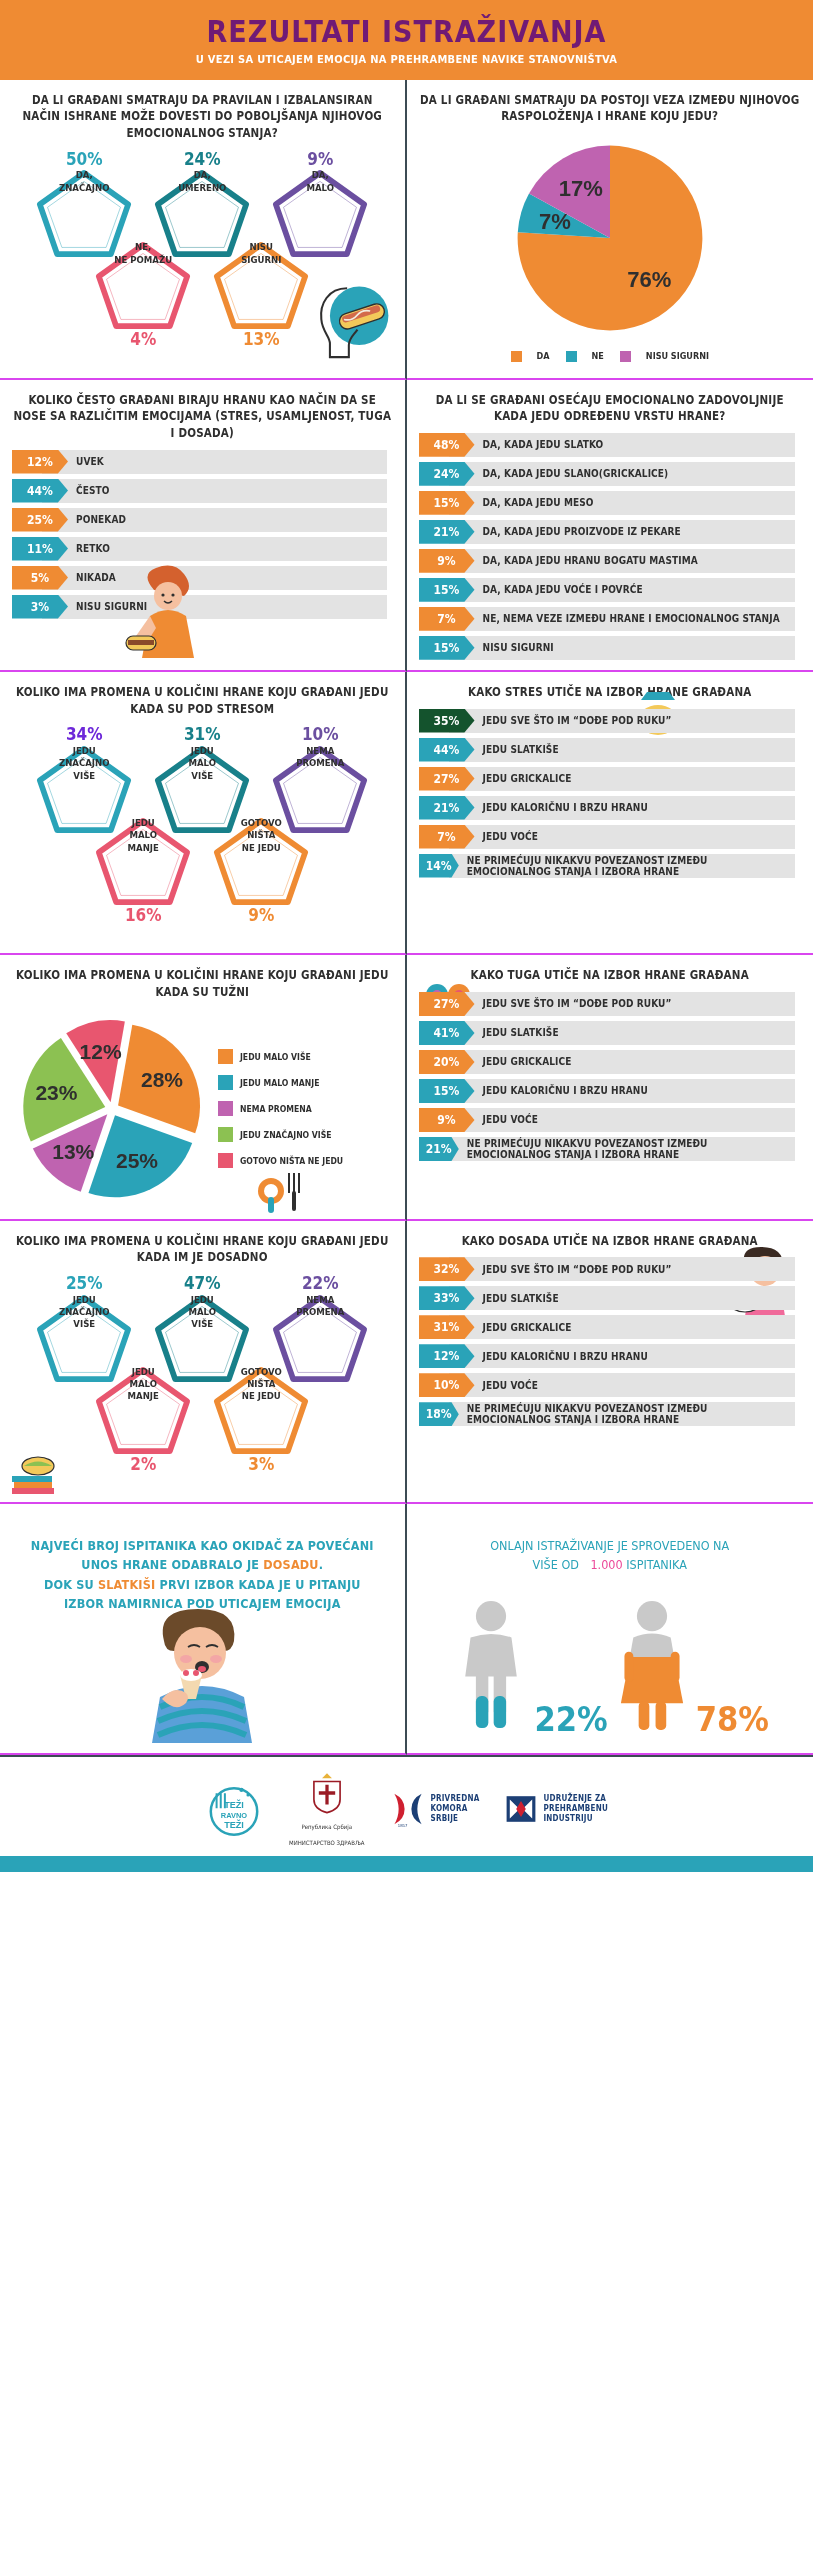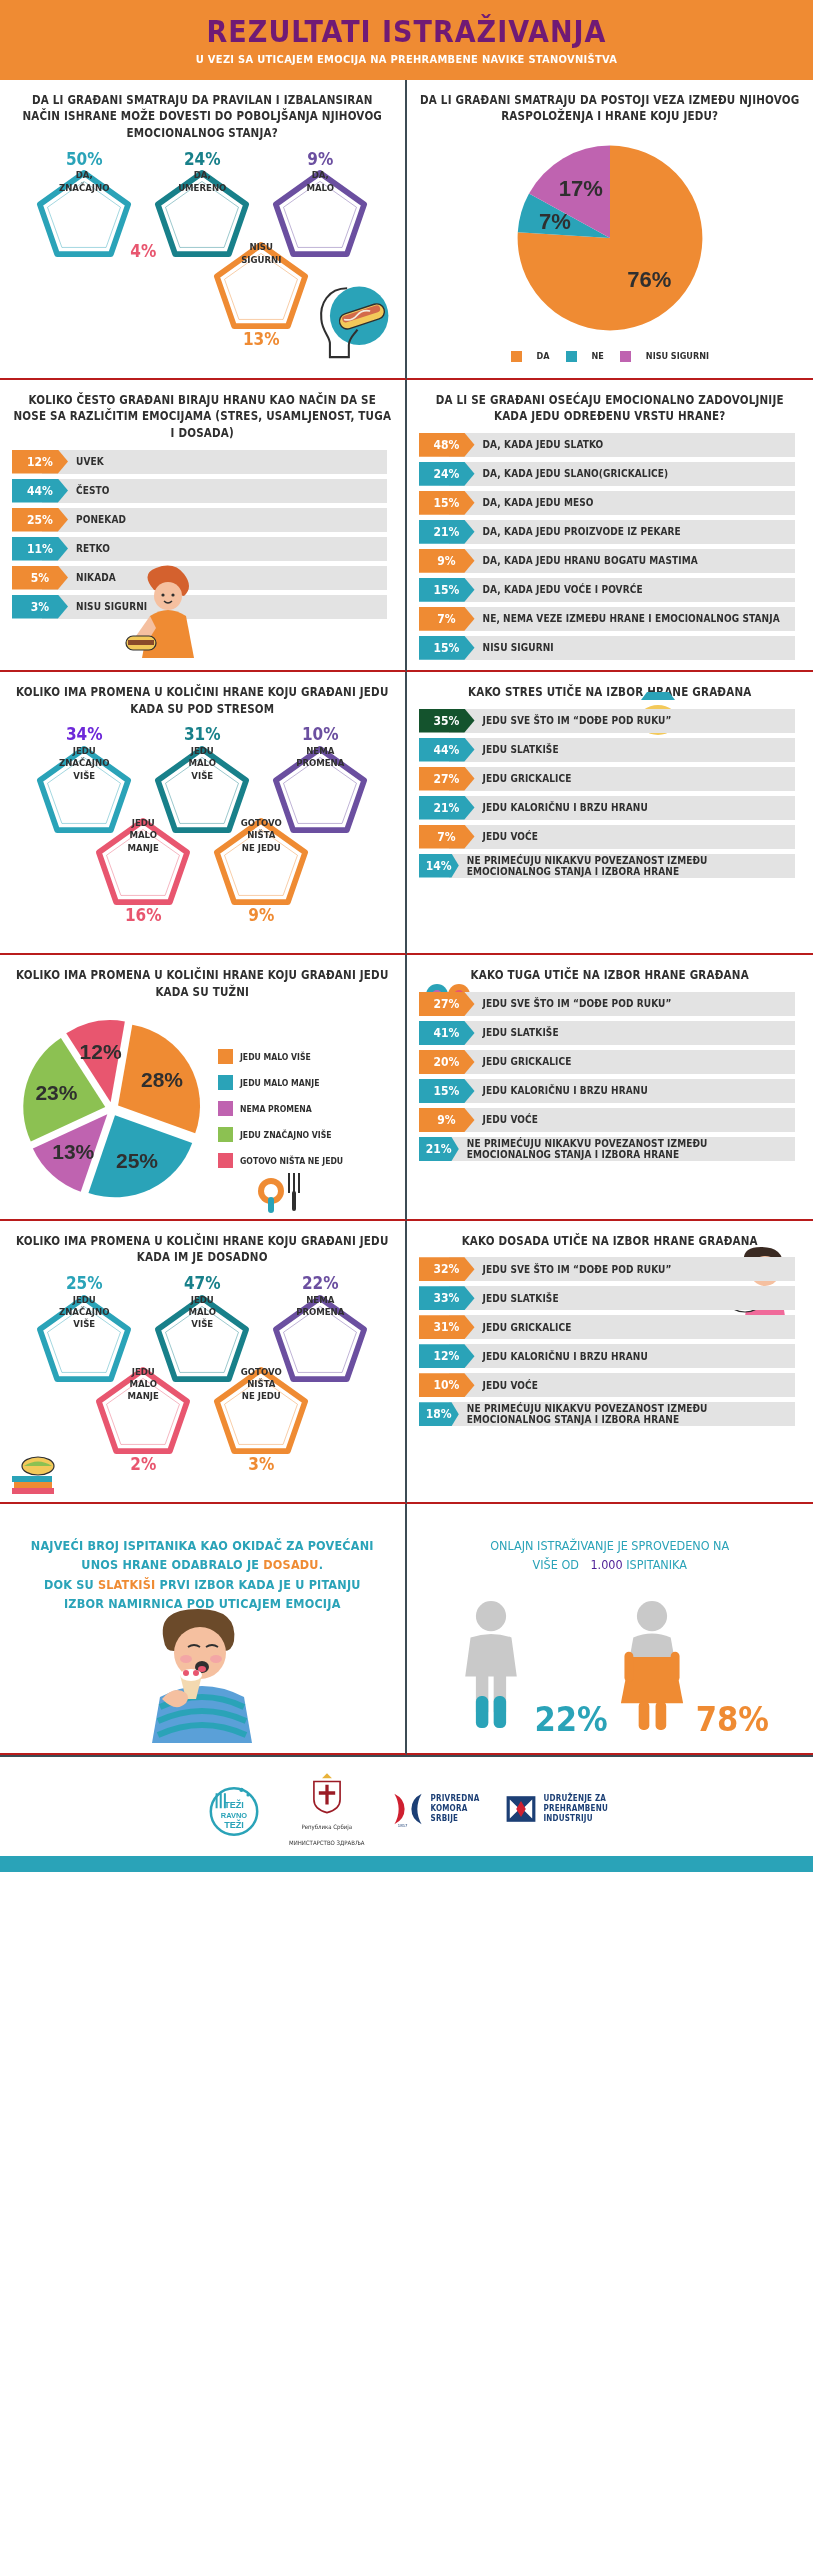--- a/index.html
+++ b/index.html
@@ -34,21 +34,21 @@
     text-transform: uppercase;
     margin-top: 5px;
   }
 
   
   .grid { display: flex; flex-wrap: wrap; }
   .cell {
     width: 406.5px;
     position: relative;
     padding: 12px 12px 10px;
-    border-bottom: 2px solid #b91c1c;
+    border-bottom: 2px solid #d946ef;
   }
   .cell.left  { border-right: 2px solid #3c4b54; }
 
   .q-title {
     text-align: center;
     font-size: 11.5px;
     font-weight: 700;
     text-transform: uppercase;
     letter-spacing: .2px;
     line-height: 1.45;
@@ -123,21 +123,21 @@
   }
   .concl p {
     color: #2aa3b8; font-size: 12.5px; font-weight: 700;
     text-transform: uppercase; line-height: 1.55; letter-spacing:.2px;
   }
   .concl .hl { color: #ef8b33; }
   .concl-art { height: 130px; display:flex; align-items:flex-end; justify-content:center; }
 
   .survey { text-align:center; padding: 20px 14px 0; }
   .survey p { color:#2aa3b8; font-size: 12.5px; font-weight: 400; text-transform: uppercase; line-height: 1.55; }
-  .survey .num { color:#4c1d95;margin-left:8px; }
+  .survey .num { color:#ec4899;margin-left:8px; }
   .people { display:flex; align-items:flex-end; justify-content:center; gap: 4px; margin-top: 14px; height: 150px; }
   .ppct { font-size: 34px; font-weight: 700; }
 
   
   .footer {
     border-top: 2px solid #3c4b54;
     display: flex; align-items: center; justify-content: center;
     gap: 26px; padding: 14px 10px 10px; background:#fff;
   }
   .footer-logo { display:flex; align-items:center; gap:6px; }
@@ -198,20 +198,30 @@
                 </svg>
                 <span>
                   <span style="display:block">Da,</span>
                   <span style="display:block">malo</span>
                 </span>
               </div>
             </div>
           </div>
         <div class="penta-row second" id="p1bot">
             <div class="penta-item">
+              <div class="penta">
+                <svg viewBox="0 0 100 92" preserveAspectRatio="none">
+                  <polygon points="50,4 96,37 78,89 22,89 4,37" fill="#fff" stroke="#e8566f" stroke-width="6" stroke-linejoin="round"></polygon>
+                  <polygon points="50,13 88,40 73,82 27,82 12,40" fill="none" stroke="#e8566f" stroke-width="1" opacity=".45"></polygon>
+                </svg>
+                <span>
+                  <span style="display:block">Ne,</span>
+                  <span style="display:block">ne pomažu</span>
+                </span>
+              </div>
               <div class="penta-pct below" style="color:#e8566f">4%</div>
             </div>
             <div class="penta-item">
               <div class="penta">
                 <svg viewBox="0 0 100 92" preserveAspectRatio="none">
                   <polygon points="50,4 96,37 78,89 22,89 4,37" fill="#fff" stroke="#ef8b33" stroke-width="6" stroke-linejoin="round"></polygon>
                   <polygon points="50,13 88,40 73,82 27,82 12,40" fill="none" stroke="#ef8b33" stroke-width="1" opacity=".45"></polygon>
                 </svg>
                 <span>
                   <span style="display:block">Nisu</span>

